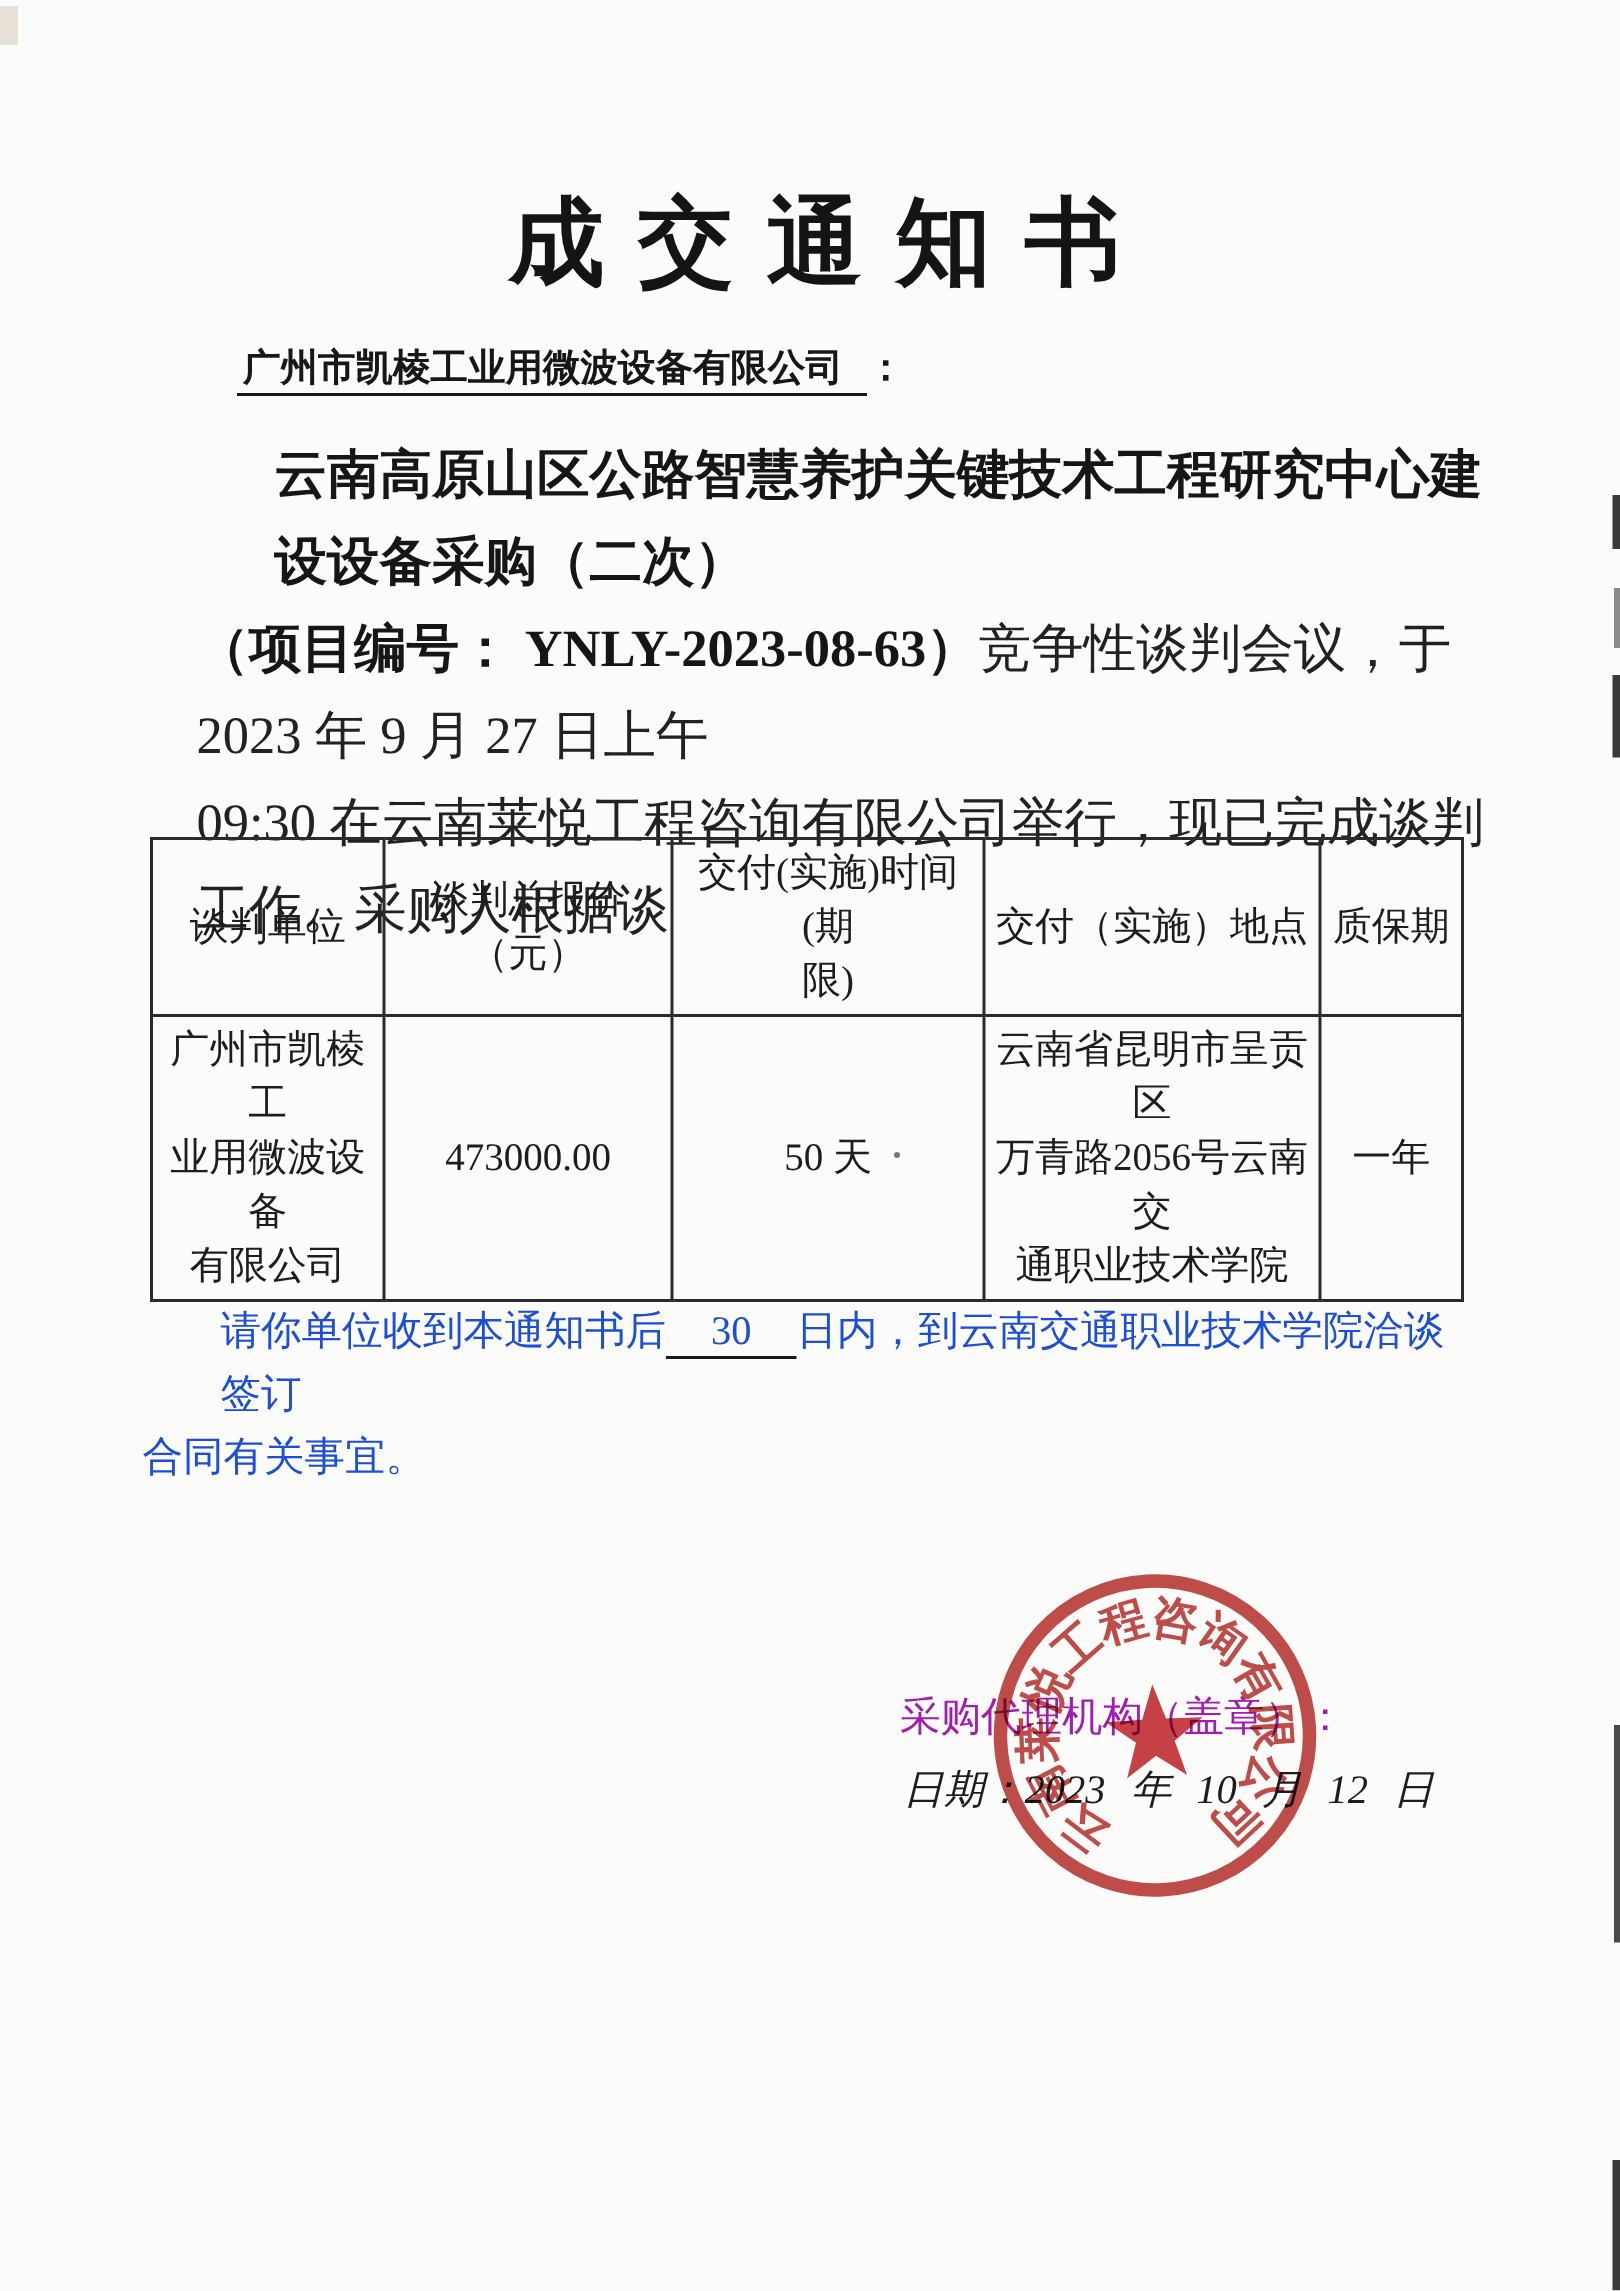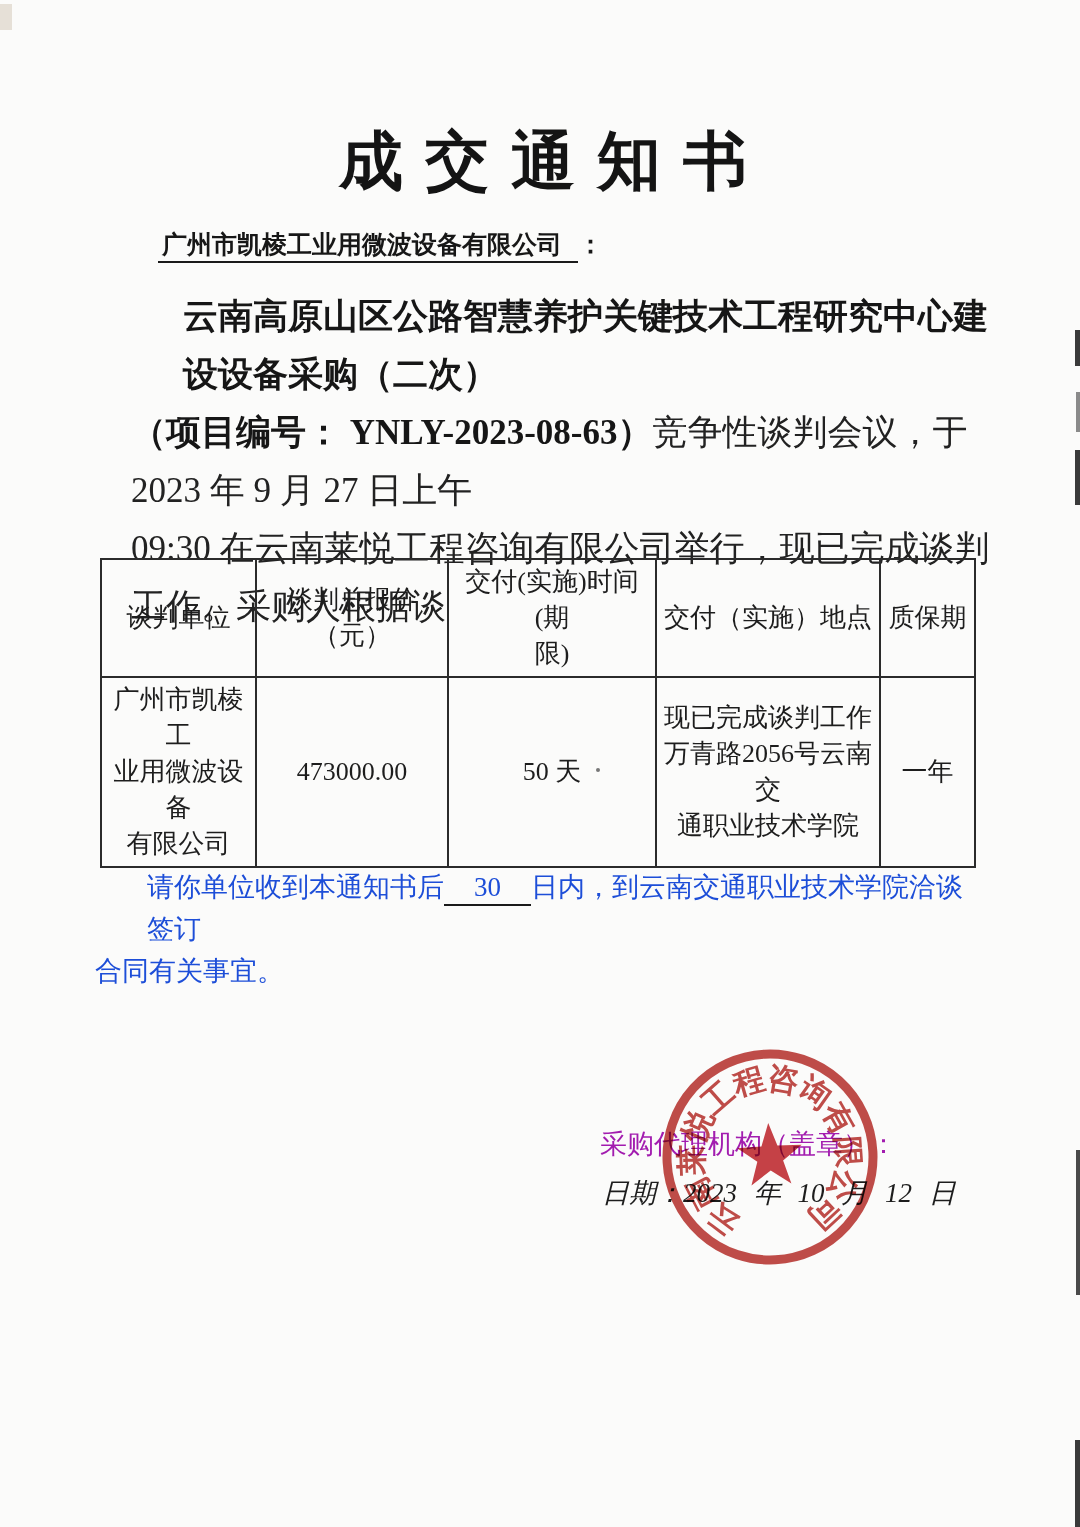--- a/index.html
+++ b/index.html
@@ -95,21 +95,21 @@
 限)</th>
     <th>交付（实施）地点</th>
     <th>质保期</th>
   </tr>
   <tr class="bodyrow">
     <td>广州市凯棱工
 业用微波设备
 有限公司</td>
     <td>473000.00</td>
     <td>50 天</td>
-    <td>现已完成谈判工作
+    <td>云南省昆明市呈贡区
 万青路2056号云南交
 通职业技术学院</td>
     <td>一年</td>
   </tr>
 </tbody>
   </table>
 
 <div class="abs notice-para">
   <div class="indent"><span>请你单位收到本通知书后</span><span class="days-uline">30</span><span>日内，到云南交通职业技术学院洽谈签订</span></div>
   <div>合同有关事宜。</div>

